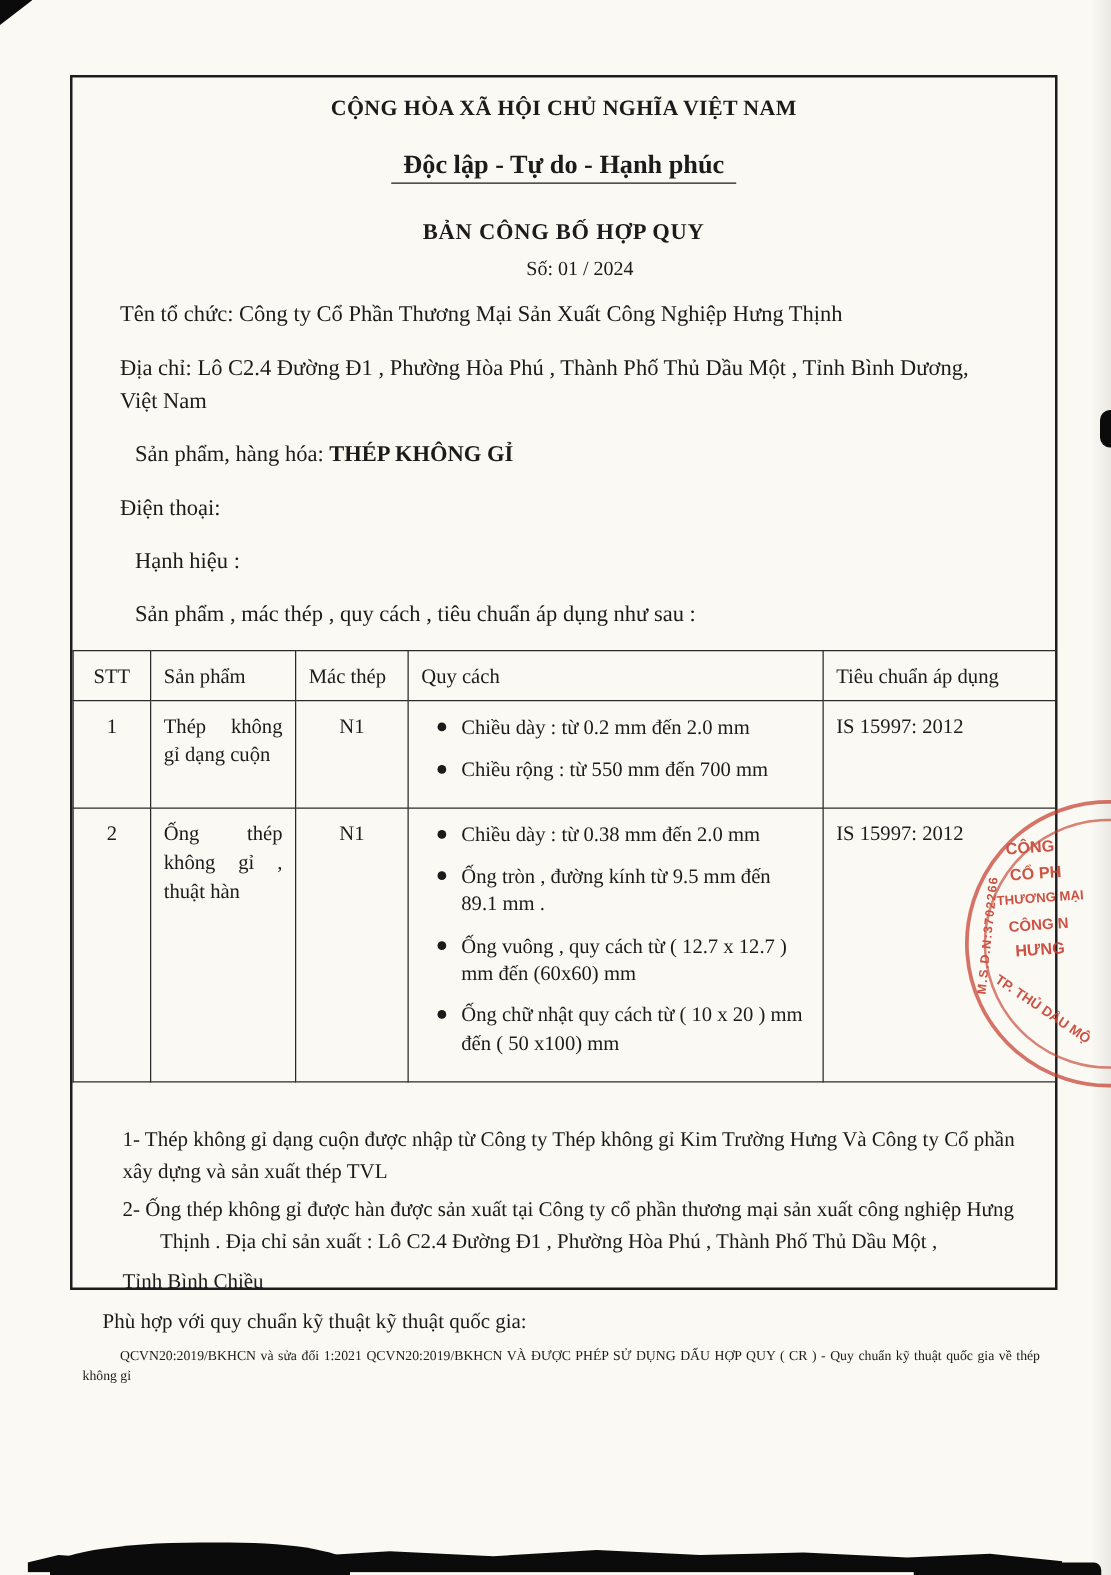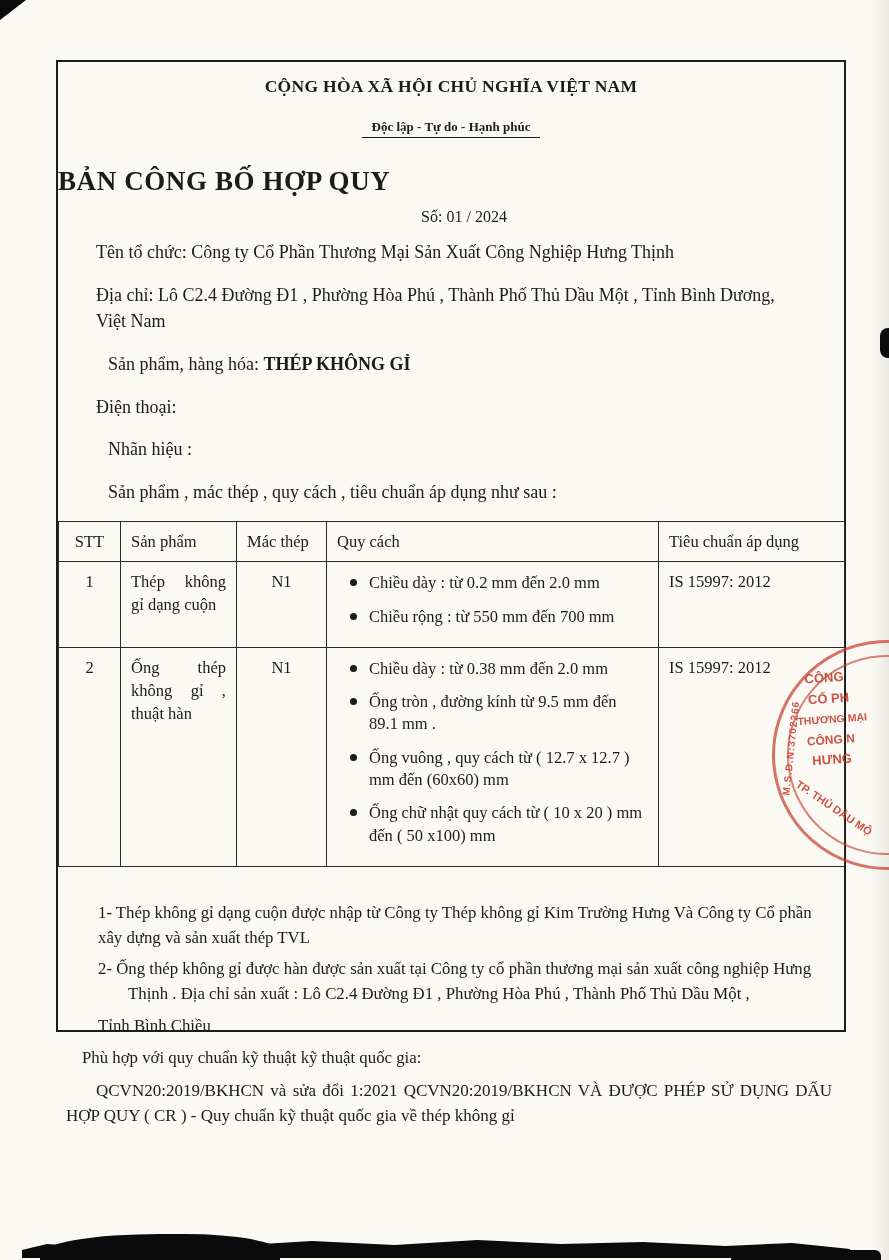--- a/index.html
+++ b/index.html
@@ -13,24 +13,24 @@
   .edge-shade { position:absolute; right:0; top:0; width:16px; height:100%;
     background:linear-gradient(to right, rgba(0,0,0,0), rgba(0,0,0,0.07)); z-index:1; }
 
   .frame {
     position:absolute; left:56px; top:60px; width:790px; height:972px;
     border:2px solid #1c1c1c; z-index:2;
   }
 
   .header { text-align:center; margin-top:14px; }
   .h1 { font-size:17.5px; font-weight:bold; letter-spacing:0.3px; }
-  .h2 { display:inline-block; font-size:13px; font-weight:bold;
+  .h2 { display:inline-block; font-size:21px; font-weight:bold;
         padding:1px 10px 2px; border-bottom:1.8px solid #1b1b1b; margin-top:3px; }
 
-  .title { font-size:27px; font-weight:bold; letter-spacing:0.6px; margin-top:28px; }
+  .title { text-align:center; font-size:18px; font-weight:bold; letter-spacing:0.6px; margin-top:28px; }
   .docnum { text-align:center; font-size:16px; margin-top:11px;padding-left:26px; }
 
   .para { font-size:18px; line-height:1.48; margin:16px; padding:0 22px; }
   .para.first { margin-top:13px; }
   .para.indent { padding-left:34px; }
   .para.mt { margin-top:7px; }
   .bold { font-weight:bold; }
 
   table.spec { width:100%; border-collapse:collapse; table-layout:fixed;
     margin-top:13px; font-size:16.5px; }
@@ -43,21 +43,21 @@
   td.c-sp { text-align:justify; }
   ul.bullets { margin:2px 0 0 0; padding:0 4px 0 32px; list-style:none; }
   ul.bullets li { position:relative; margin-bottom:11px; line-height:1.35; }
   ul.bullets li::before { content:""; position:absolute; left:-19px; top:7px;
     width:7px; height:7px; background:#1b1b1b; border-radius:50%; }
 
   .notes { margin-top:34px; padding:0 26px 0 40px; font-size:16.8px; line-height:1.48; }
   .notes p { margin:0 0 7px 0; }
   .hanging { padding-left:30px; text-indent:-30px; }
   .pull-left { margin-left:-16px !important; }
-  .conformity { font-size:17px; line-height:1.5; margin:4px 0 0 0;
+  .conformity { font-size:11px; line-height:1.5; margin:4px 0 0 0;
     padding:0 12px 0 8px; text-indent:30px; text-align:justify; }
 
   
   .stamp { position:absolute; left:772px; top:640px; width:230px; height:230px;
     z-index:6; color:#c63b2c; opacity:0.88; transform:rotate(-4deg); }
   .stamp-outer { position:absolute; inset:0; border:3px solid rgba(198,59,44,0.8); border-radius:50%; }
   .stamp-inner { position:absolute; inset:15px; border:2px solid rgba(198,59,44,0.72); border-radius:50%; }
   .stamp span { position:absolute; font-weight:bold; white-space:nowrap;
     font-family:"Liberation Sans", sans-serif; }
   .st-l1 { left:38px; top:26px;  font-size:13px; }
@@ -91,21 +91,21 @@
     <span class="h2">Độc lập - Tự do - Hạnh phúc</span>
   </div>
 
   <div class="title">BẢN CÔNG BỐ HỢP QUY</div>
   <div class="docnum">Số: 01 / 2024</div>
 
   <p class="para first">Tên tổ chức: Công ty Cổ Phần Thương Mại Sản Xuất Công Nghiệp Hưng Thịnh</p>
   <p class="para">Địa chỉ: Lô C2.4 Đường Đ1 , Phường Hòa Phú , Thành Phố Thủ Dầu Một , Tỉnh Bình Dương, Việt Nam</p>
   <p class="para indent mt"><span>Sản phẩm, hàng hóa: </span><span class="bold">THÉP KHÔNG GỈ</span></p>
   <p class="para mt">Điện thoại:</p>
-  <p class="para indent">Nhãn hiệu :</p>
+  <p class="para indent">Hạnh hiệu :</p>
   <p class="para indent mt">Sản phẩm , mác thép , quy cách , tiêu chuẩn áp dụng như sau :</p>
 
   <table class="spec">
     <colgroup>
       <col style="width:62px">
         <col style="width:116px">
         <col style="width:90px">
         <col style="width:332px">
         <col style="width:186px">
     </colgroup>

